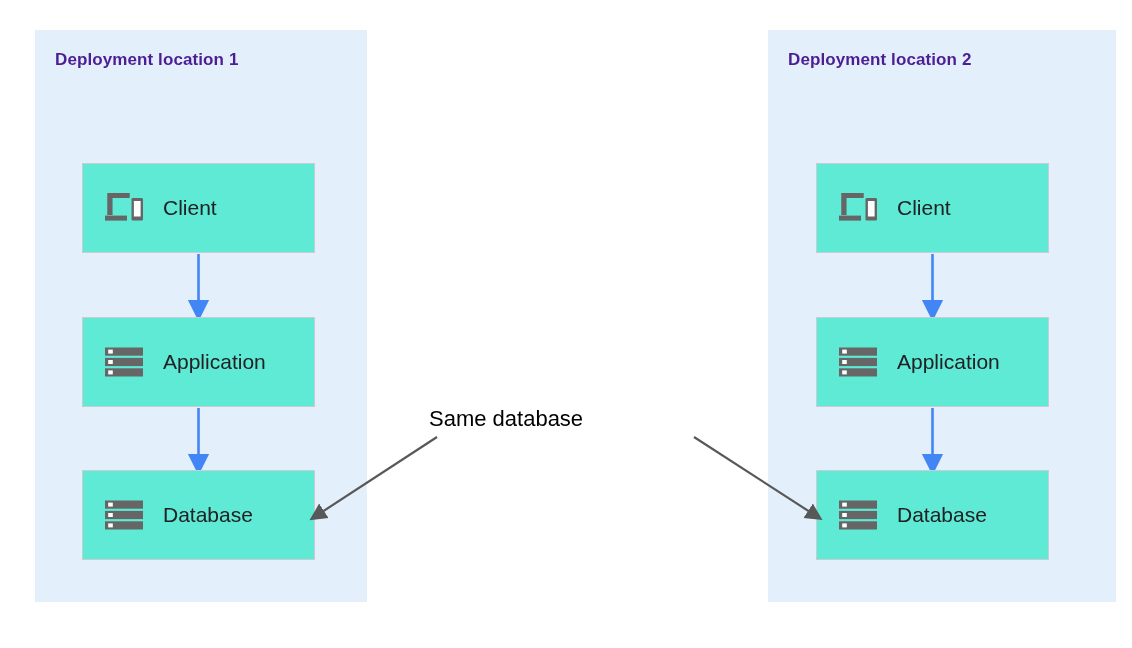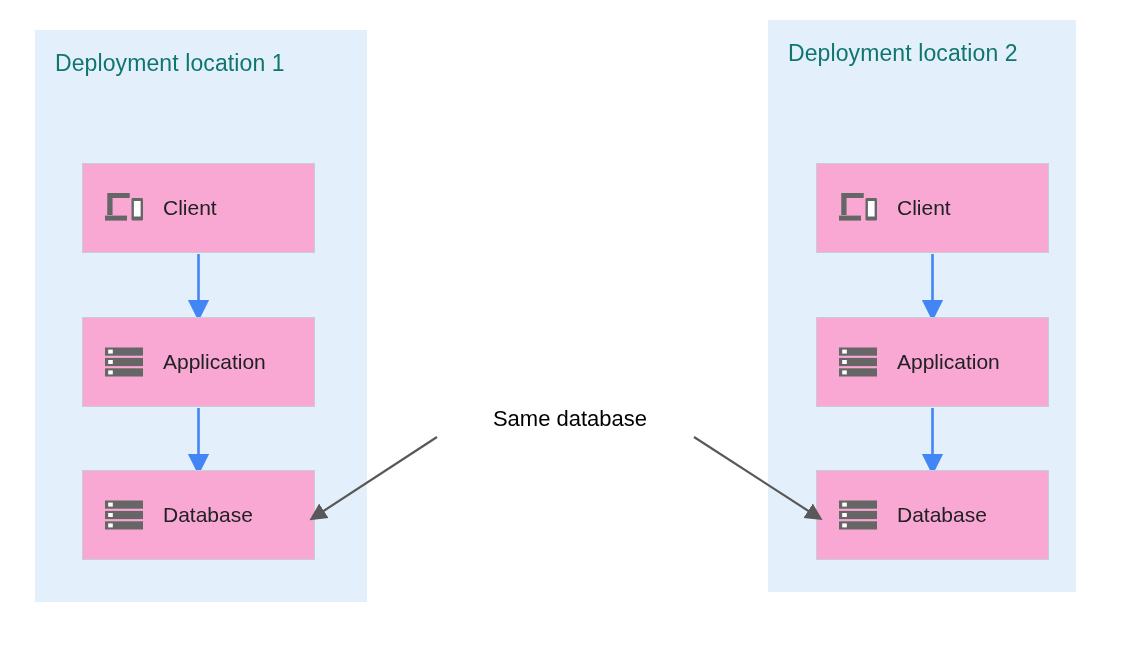--- a/index.html
+++ b/index.html
@@ -22,37 +22,38 @@
     height: 648px;
   }
 
   
   .zone {
     position: absolute;
     background: #e3effb;
     box-sizing: border-box;
   }
   #zone-1 { left: 35px;  top: 30px; width: 332px; height: 572px; }
-  #zone-2 { left: 768px; top: 20px; width: 308px; height: 572px; }
+  #zone-2 { left: 768px; top: 30px; width: 348px; height: 572px; }
 
   .zone-label {
     position: absolute;
     left: 20px;
     top: 20px;
-    font-size: 23px;
-    color: #0f766e;
+    font-size: 17px;
+    color: #4c1d95;
     letter-spacing: 0.1px;
     white-space: nowrap;
+    font-weight: bold;
   }
 
   
   .node {
     position: absolute;
     box-sizing: border-box;
-    background: #f9a8d4;
+    background: #5eead4;
     border: 1px solid #c8cdd3;
     display: flex;
     align-items: center;
     padding-left: 18px;
     width: 233px;
     height: 90px;
   }
   .node-label {
     font-size: 21px;
     color: #202124;
@@ -72,24 +73,24 @@
   .node-icon {
     flex: 0 0 auto;
     width: 46px;
     height: 42px;
     display: block;
   }
 
   
   #annotation-label {
     position: absolute;
-    left: 441px;
+    left: 429px;
     top: 404px;
     width: 258px;
-    text-align: center;
+    text-align: left;
     font-size: 22px;
     line-height: 29px;
     color: #000000;
   }
 
   svg.overlay {
     position: absolute;
     left: 0;
     top: 0;
     width: 1132px;

